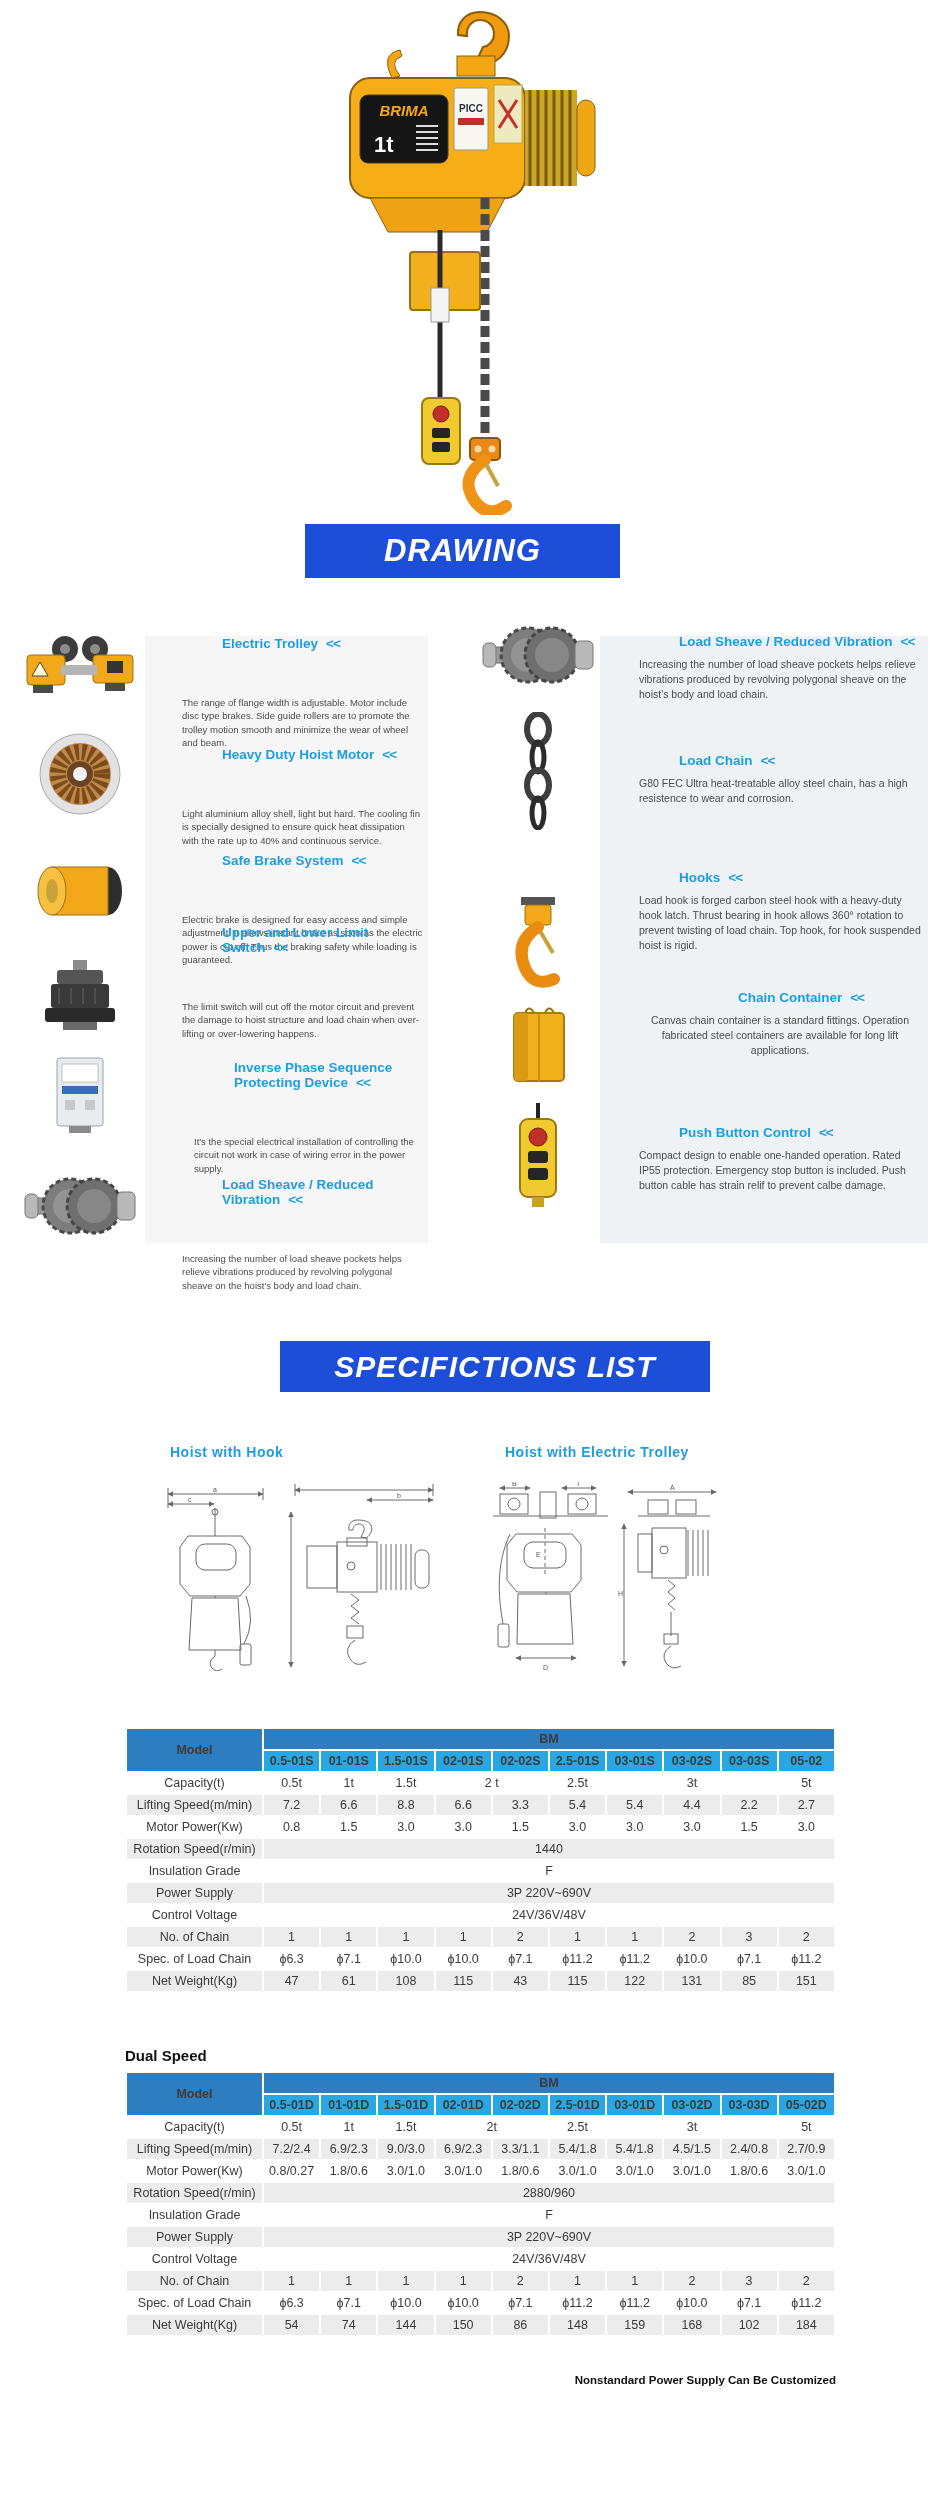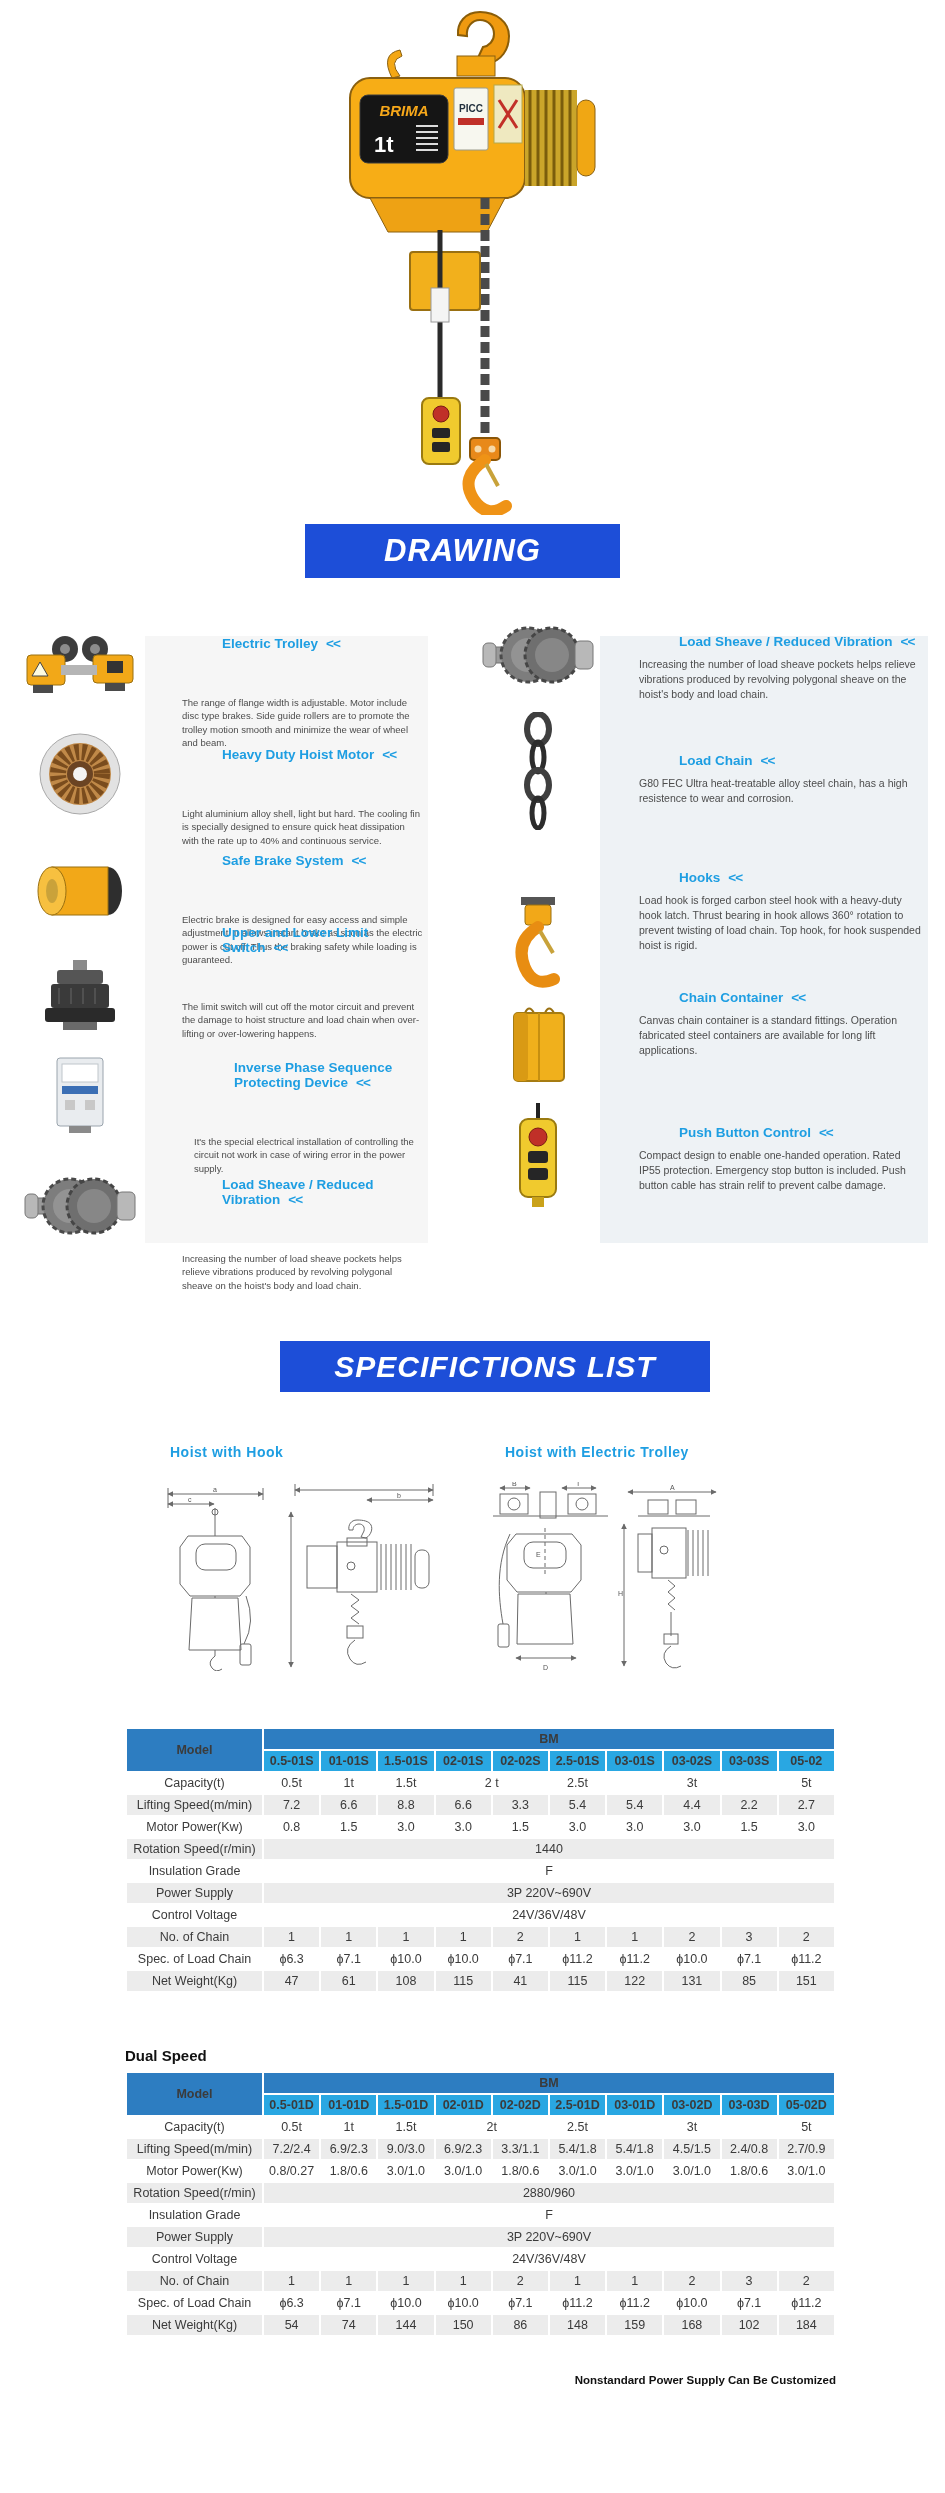--- a/index.html
+++ b/index.html
@@ -219,21 +219,21 @@
       <div class="abs feat" style="left: 639px; top: 871px; width: 284px;">
         <div class="feat-title"><span>Hooks</span><span class="mk">&lt;&lt;</span></div>
         <div class="feat-body r">Load hook is forged carbon steel hook with a heavy-duty hook latch. Thrust bearing in hook allows 360° rotation to prevent twisting of load chain. Top hook, for hook suspended hoist is rigid.</div>
       </div>
       <div class="abs" style="left: 490.5px; top: 893px;"><svg width="95" height="98" viewBox="0 0 95 98">
           <rect x="30" y="4" width="34" height="8" fill="#555"></rect>
           <rect x="34" y="12" width="26" height="20" rx="3" fill="#f2a818" stroke="#9a7010"></rect>
           <path d="M47 34 q-24 15 -13 41 q9 20 29 11" fill="none" stroke="#e88d12" stroke-width="12" stroke-linecap="round"></path>
           <line x1="49" y1="38" x2="62" y2="60" stroke="#c8a23a" stroke-width="4"></line>
         </svg></div>
-      <div class="abs feat" style="left: 639px; top: 991px; width: 284px;">
+      <div class="abs feat" style="left: 639px; top: 991px; width: 284px; text-align: center;">
         <div class="feat-title"><span>Chain Container</span><span class="mk">&lt;&lt;</span></div>
         <div class="feat-body r">Canvas chain container is a standard fittings. Operation fabricated steel containers are available for long lift applications.</div>
       </div>
       <div class="abs" style="left: 500.5px; top: 1003px;"><svg width="75" height="86" viewBox="0 0 75 86">
           <path d="M24 10 q4 -9 9 0" stroke="#9a7010" fill="none" stroke-width="2"></path>
           <path d="M44 10 q4 -9 9 0" stroke="#9a7010" fill="none" stroke-width="2"></path>
           <rect x="13" y="10" width="50" height="68" rx="4" fill="#f0b01c" stroke="#a67c12" stroke-width="2"></rect>
           <rect x="13" y="10" width="14" height="68" rx="4" fill="#d99a14"></rect>
           <line x1="38" y1="10" x2="38" y2="78" stroke="#c68f10" stroke-width="2"></line>
         </svg></div>
@@ -469,21 +469,21 @@
             <td>ϕ10.0</td>
             <td>ϕ7.1</td>
             <td>ϕ11.2</td>
           </tr>
           <tr class="g">
             <td class="lab">Net Weight(Kg)</td>
             <td>47</td>
             <td>61</td>
             <td>108</td>
             <td>115</td>
-            <td>41</td>
+            <td>43</td>
             <td>115</td>
             <td>122</td>
             <td>131</td>
             <td>85</td>
             <td>151</td>
           </tr>
         </tbody>
       </table>
   </div>
 

